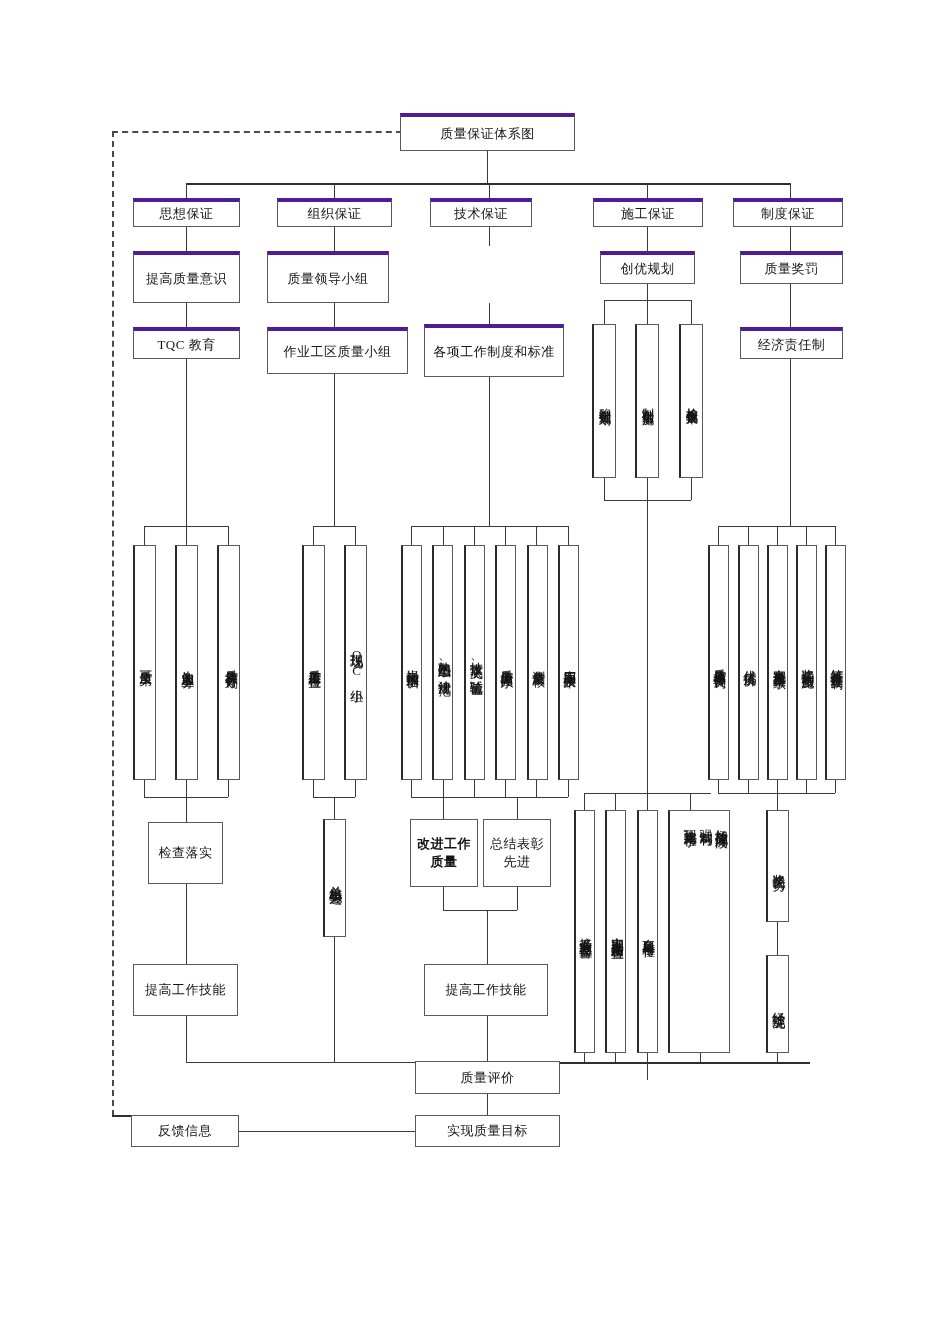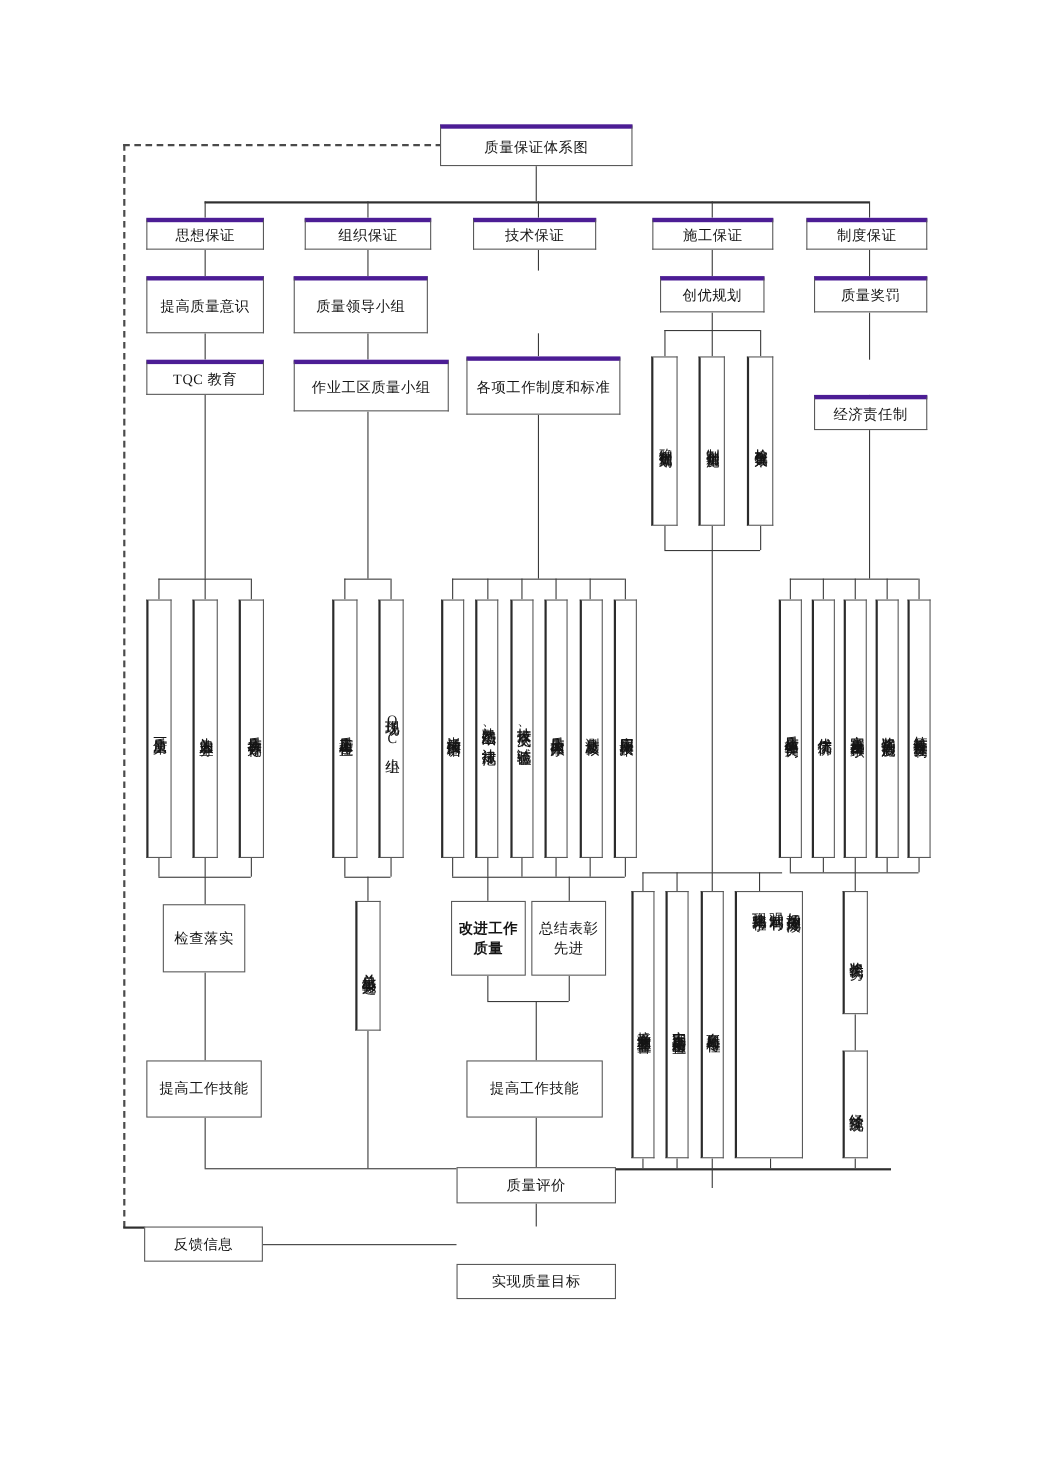--- a/index.html
+++ b/index.html
@@ -75,21 +75,21 @@
   <div class="ln lnv" style="left:489px;top:183px;height:15px;"></div>
   <div class="ln lnv" style="left:647px;top:183px;height:15px;"></div>
   <div class="ln lnv" style="left:790px;top:183px;height:15px;"></div>
 
   <div class="box hd" style="left:133px;top:198px;width:107px;height:29px;">
     <span>思想保证</span>
   </div>
   <div class="box hd" style="left:277px;top:198px;width:115px;height:29px;">
     <span>组织保证</span>
   </div>
-  <div class="box hd" style="left:430px;top:198px;width:112px;height:29px;">
+  <div class="box hd" style="left:430px;top:198px;width:102px;height:29px;">
     <span>技术保证</span>
   </div>
   <div class="box hd" style="left:593px;top:198px;width:110px;height:29px;">
     <span>施工保证</span>
   </div>
   <div class="box hd" style="left:733px;top:198px;width:110px;height:29px;">
     <span>制度保证</span>
   </div>
 
   <div class="ln lnv" style="left:186px;top:227px;height:24px;"></div>
@@ -118,21 +118,21 @@
 
   <div class="box hd" style="left:133px;top:327px;width:107px;height:32px;">
     <span>TQC 教育</span>
   </div>
   <div class="box hd" style="left:267px;top:327px;width:141px;height:47px;">
     <span>作业工区质量小组</span>
   </div>
   <div class="box hd" style="left:424px;top:324px;width:140px;height:53px;padding:0 7px;">
     <span>各项工作制度和标准</span>
   </div>
-  <div class="box hd" style="left:740px;top:327px;width:103px;height:32px;margin-top:32px;">
+  <div class="box hd" style="left:740px;top:327px;width:103px;height:32px;">
     <span>经济责任制</span>
   </div>
 
   <div class="ln lnv" style="left:647px;top:284px;height:16px;"></div>
   <div class="ln lnh" style="left:604px;top:300px;width:87px;"></div>
   <div class="ln lnv" style="left:604px;top:300px;height:24px;"></div>
   <div class="ln lnv" style="left:647px;top:300px;height:24px;"></div>
   <div class="ln lnv" style="left:691px;top:300px;height:24px;"></div>
 
   <div class="box vbox hl fs12" style="left:592px;top:324px;width:24px;height:154px;">
@@ -335,18 +335,18 @@
   <div class="ln lnv" style="left:810px;top:1062px;height:0px;"></div>
 
   <div class="box" style="left:415px;top:1061px;width:145px;height:33px;">
     <span>质量评价</span>
   </div>
   <div class="ln lnv" style="left:487px;top:1094px;height:21px;"></div>
 
   <div class="box" style="left:131px;top:1115px;width:108px;height:32px;">
     <span>反馈信息</span>
   </div>
-  <div class="box" style="left:415px;top:1115px;width:145px;height:32px;margin-top:34px;">
+  <div class="box" style="left:415px;top:1115px;width:145px;height:32px;">
     <span>实现质量目标</span>
   </div>
   <div class="ln lnh" style="left:239px;top:1131px;width:176px;"></div>
 
 </div>
 
 </body></html>

